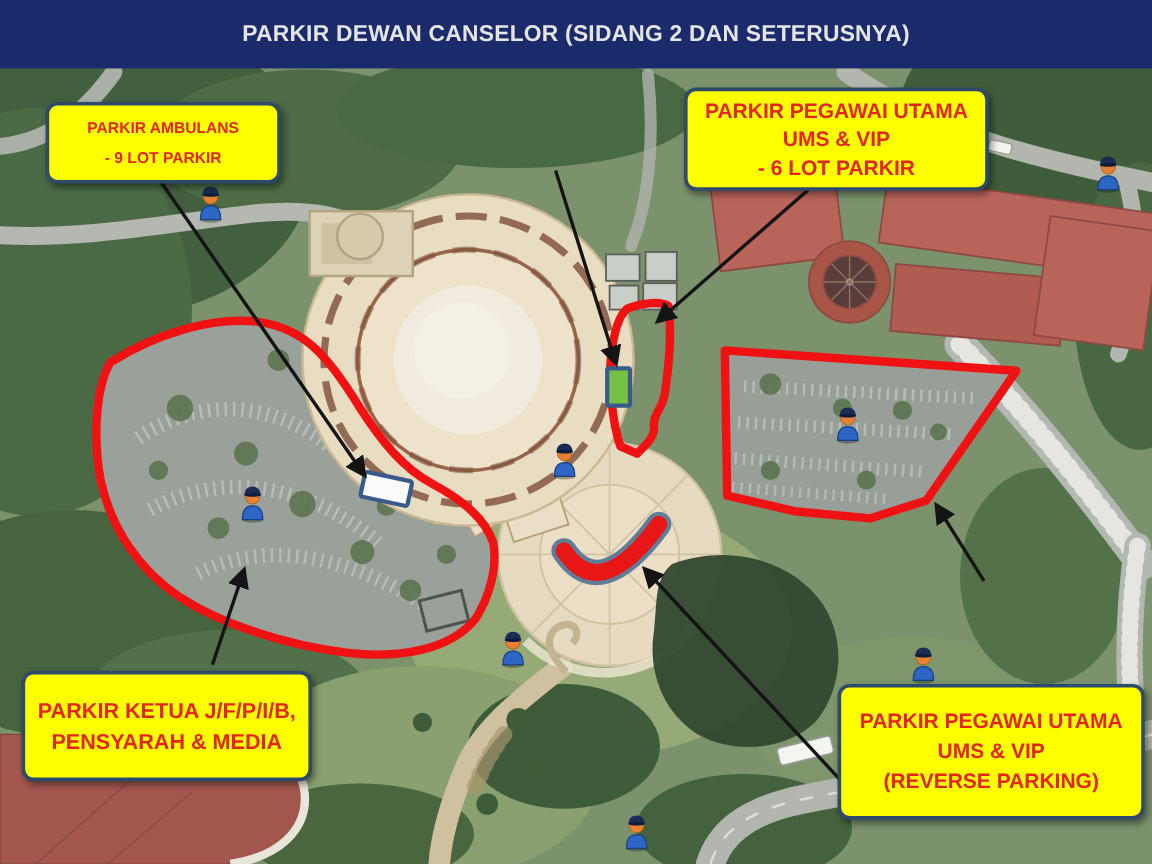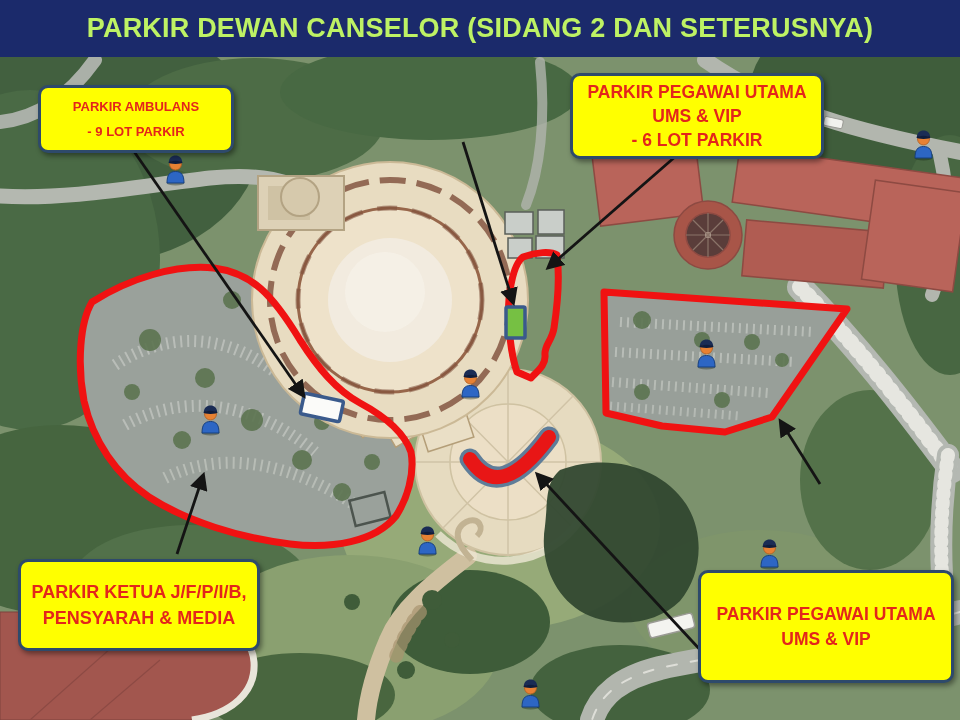--- a/index.html
+++ b/index.html
@@ -1,20 +1,20 @@
 <!DOCTYPE html>
 <html><head>
 <meta charset="utf-8">
 <style>
   html,body{margin:0;padding:0;background:#222;}
   .slide{position:relative;width:960px;height:720px;overflow:hidden;
          background:#7c926d;font-family:"Liberation Sans",sans-serif;}
   .hdr{position:absolute;left:0;top:0;width:960px;height:57px;background:#1b2a6b;
        display:flex;align-items:center;justify-content:center;z-index:20;}
-  .hdr span{color:#bef264;font-size:27px;font-weight:bold;letter-spacing:.2px;white-space:nowrap;}
+  .hdr span{color:#e5e5e5;font-size:19px;font-weight:bold;letter-spacing:.2px;white-space:nowrap;}
   .map-svg{position:absolute;left:0;top:0;z-index:1;}
   .callout{position:absolute;z-index:10;background:#ffff00;border:3px solid #2e4a6b;
            border-radius:10px;box-shadow:2px 3px 5px rgba(0,0,0,.4);color:#e3261b;
            font-weight:bold;display:flex;flex-direction:column;align-items:center;
            justify-content:center;text-align:center;}
   .callout div{width:100%;}
   .c-ambulans{left:38px;top:85px;width:190px;height:62px;font-size:13px;line-height:25px;}
   .c-oku{left:372px;top:82px;width:180px;height:58px;font-size:17px;line-height:25px;}
   .c-vip-top{left:570px;top:73px;width:248px;height:80px;font-size:17.5px;line-height:24px;}
   .c-bertugas{left:676px;top:483px;width:266px;height:60px;font-size:17.5px;line-height:25px;}
@@ -228,15 +228,16 @@
 
 
   <div class="callout c-ketua">
     <div>PARKIR  KETUA J/F/P/I/B,</div>
     <div>PENSYARAH &amp; MEDIA</div>
   </div>
 
   <div class="callout c-vip-rev">
     <div>PARKIR PEGAWAI UTAMA</div>
     <div>UMS &amp; VIP</div>
+    <div>(REVERSE  PARKING)</div>
   </div>
 
 </div>
 
 </body></html>

